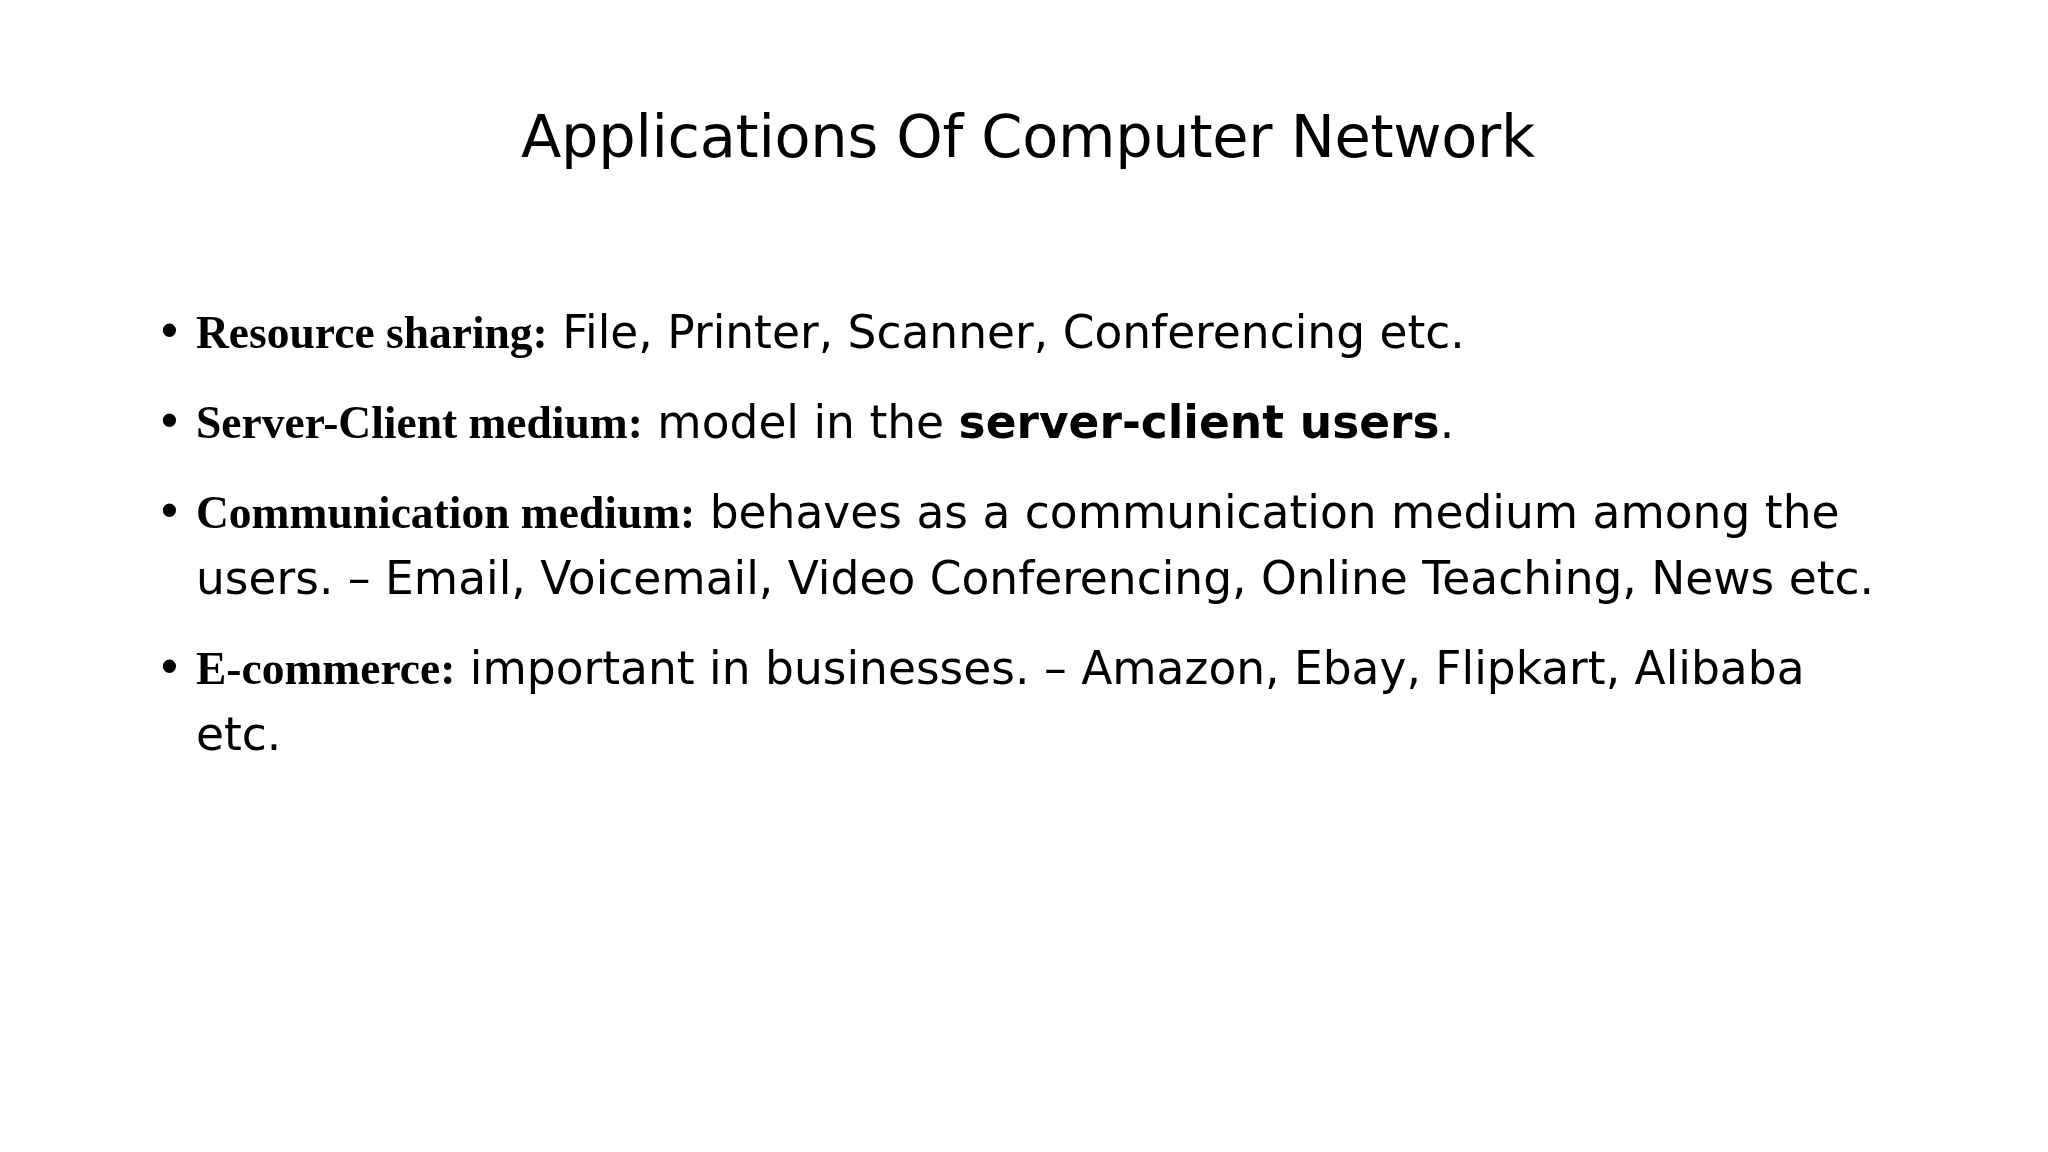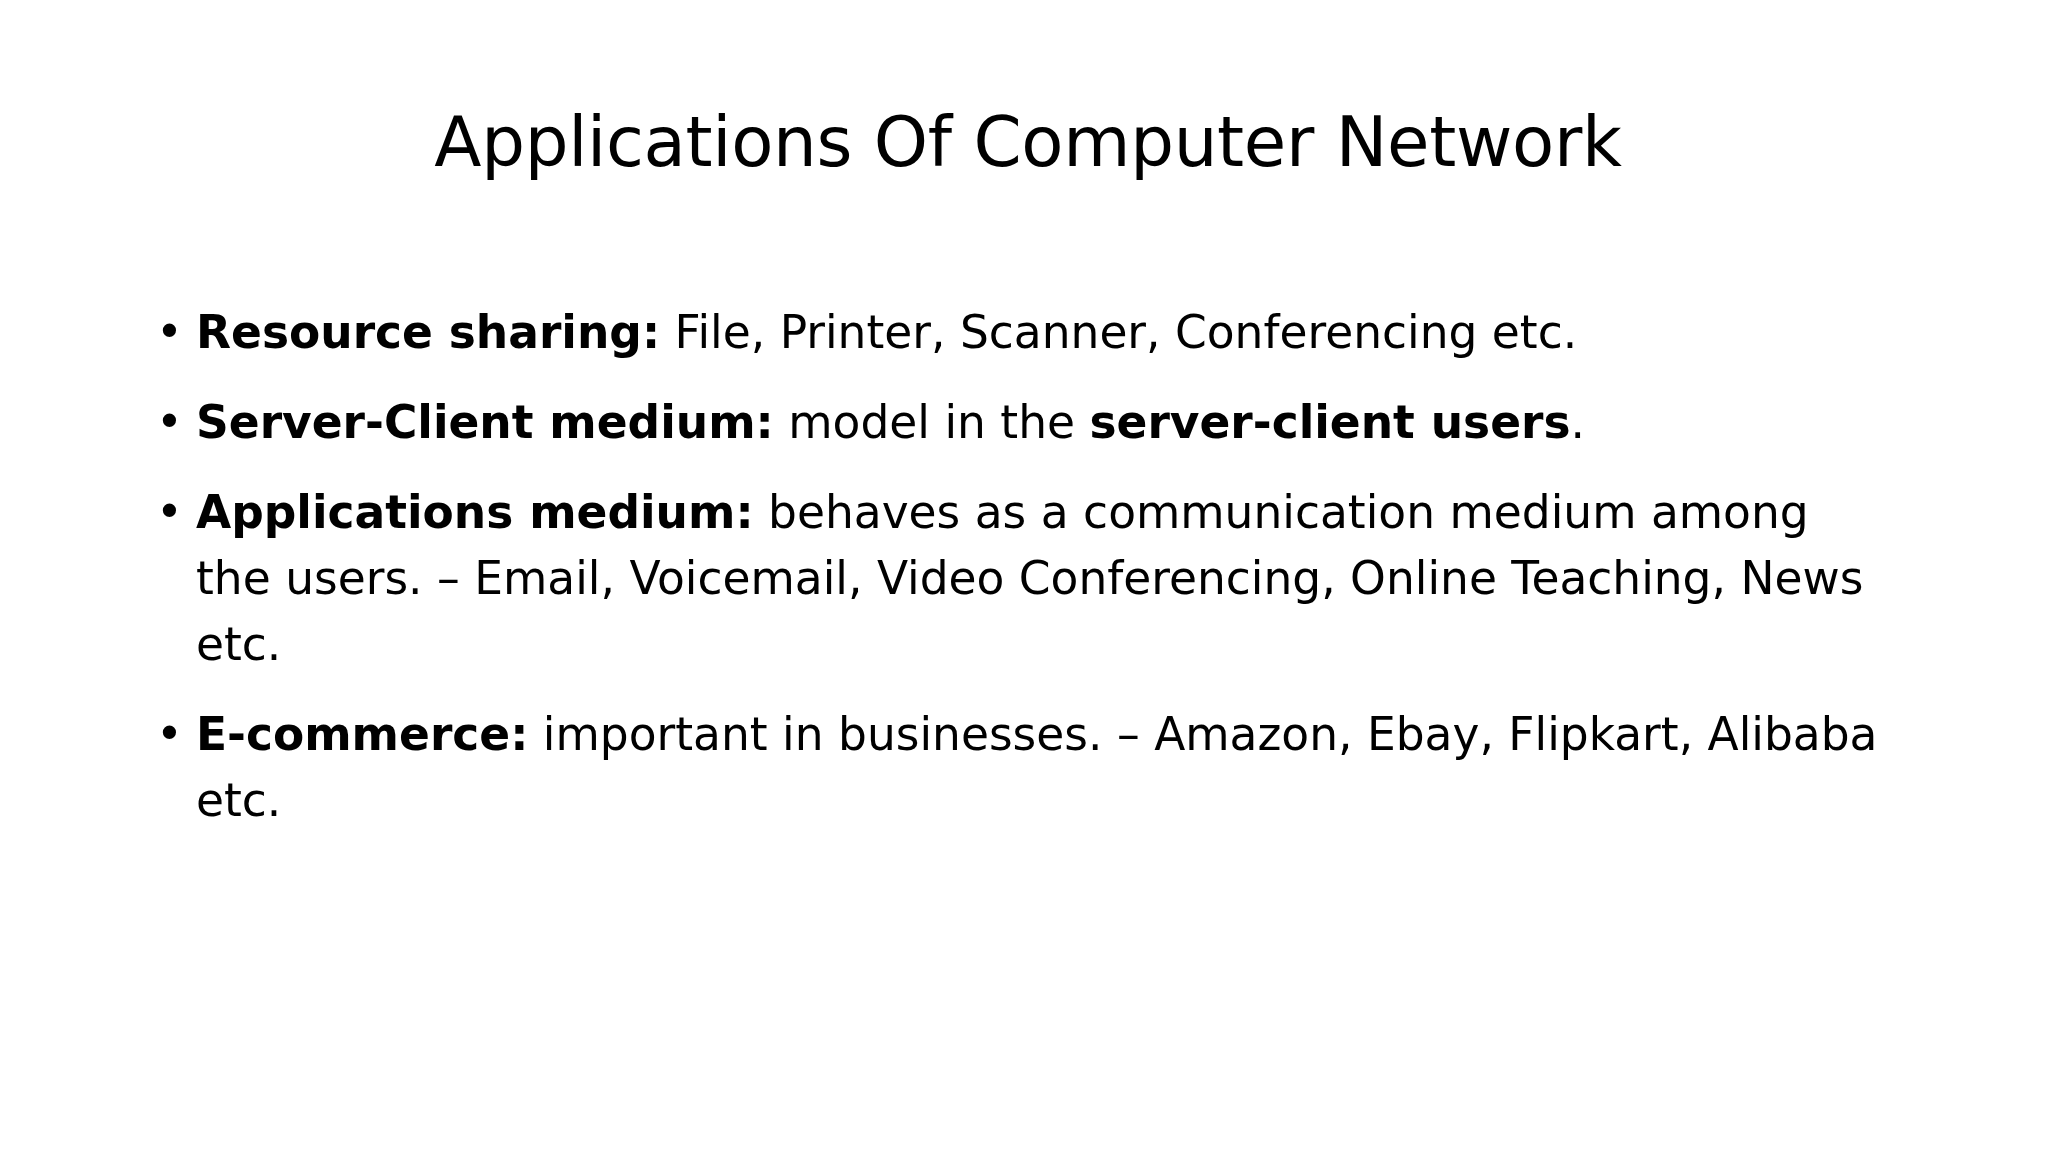--- a/index.html
+++ b/index.html
@@ -20,21 +20,21 @@
     box-sizing: border-box;
   }
 
   
   .slide-title {
     position: absolute;
     left: 8px;
     right: 0;
     top: 104px;
     text-align: center;
-    font-size: 69px;
+    font-size: 59px;
     font-weight: 400;
     line-height: 1.12;
     letter-spacing: -0.3px;
     color: #000000;
     padding: 0 120px;
     box-sizing: border-box;
     white-space: nowrap;
   }
 
   
@@ -71,20 +71,21 @@
     color: #000000;
     text-align: left;
   }
 
   .bullet-text {
     display: block;
   }
 
   .lead {
     font-weight: 700;
+    font-family: Liberation Serif, serif;
   }
 
   .inline-strong {
     font-weight: 700;
   }
 </style>
 </head>
 <body>
 
 <div class="slide">
@@ -98,21 +99,21 @@
       <span class="bullet-text"><span class="lead">Resource sharing:</span><span> File, Printer, Scanner, Conferencing etc.</span><span class="inline-strong"></span><span></span></span>
     </div>
 
     <div class="bullet-item">
       <span class="bullet-marker">•</span>
       <span class="bullet-text"><span class="lead">Server-Client medium:</span><span> model in the </span><span class="inline-strong">server-client users</span><span>.</span></span>
     </div>
 
     <div class="bullet-item">
       <span class="bullet-marker">•</span>
-      <span class="bullet-text"><span class="lead">Applications medium:</span><span> behaves as a communication medium among the users. – Email, Voicemail, Video Conferencing, Online Teaching, News etc.</span><span class="inline-strong"></span><span></span></span>
+      <span class="bullet-text"><span class="lead">Communication medium:</span><span> behaves as a communication medium among the users. – Email, Voicemail, Video Conferencing, Online Teaching, News etc.</span><span class="inline-strong"></span><span></span></span>
     </div>
 
     <div class="bullet-item">
       <span class="bullet-marker">•</span>
       <span class="bullet-text"><span class="lead">E-commerce:</span><span> important in businesses. – Amazon, Ebay, Flipkart, Alibaba etc.</span><span class="inline-strong"></span><span></span></span>
     </div>
 
   </div>
 
 </div>

